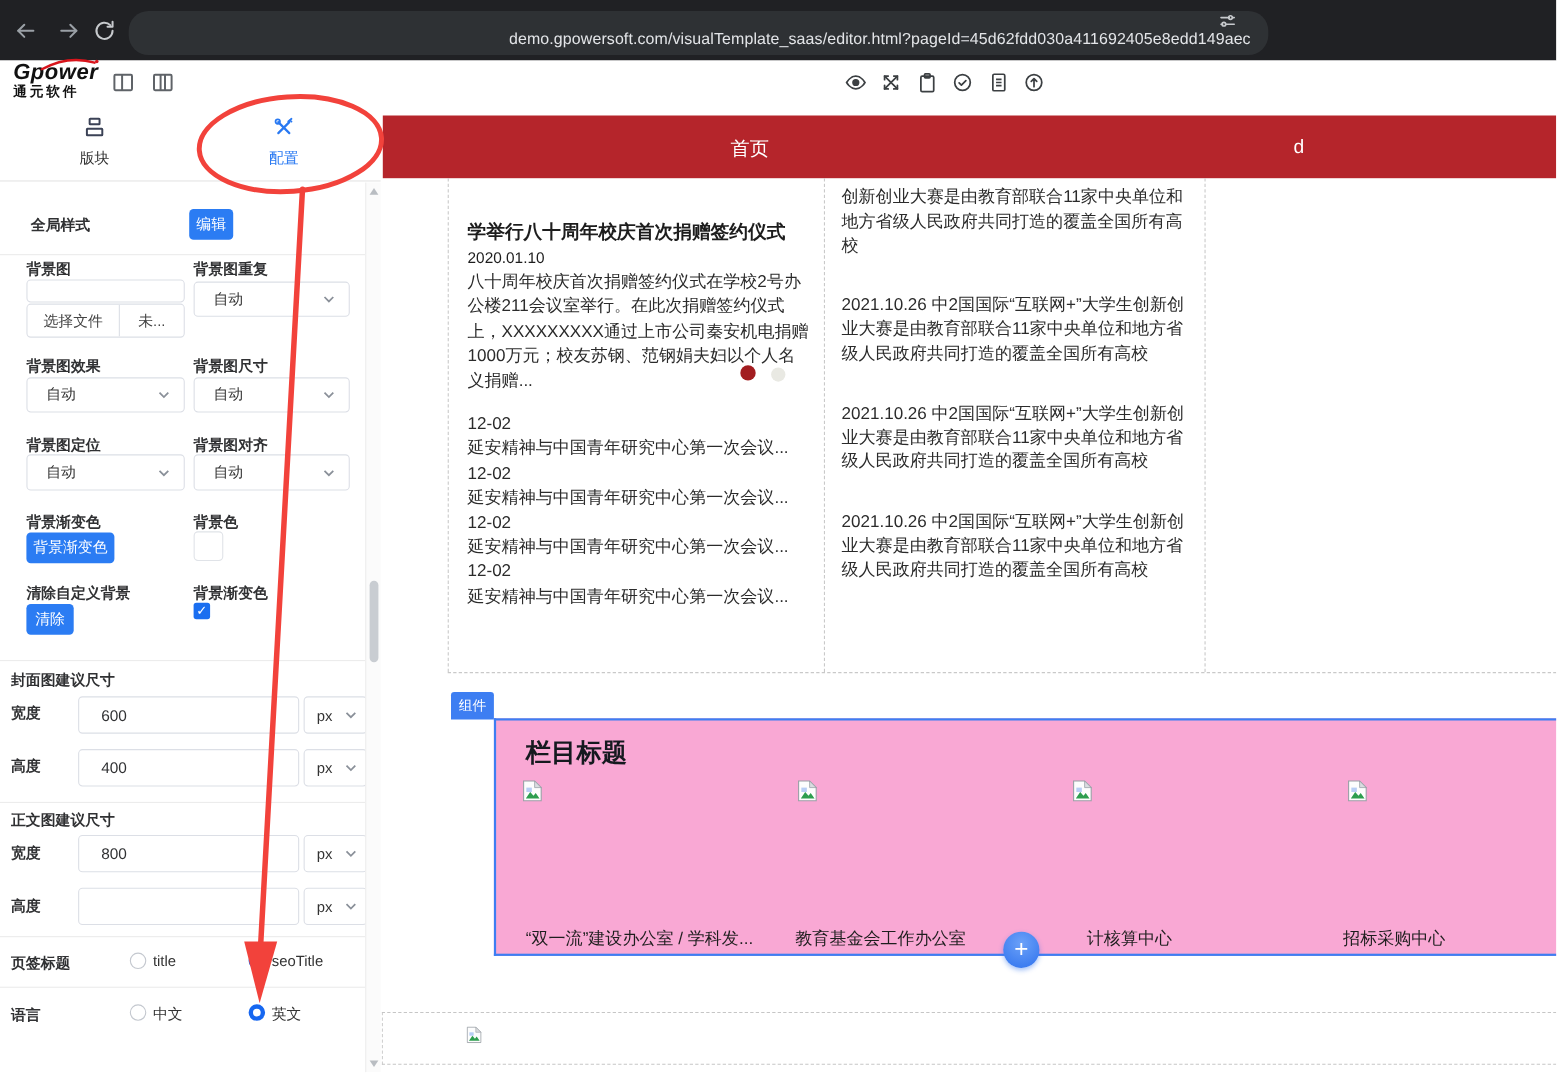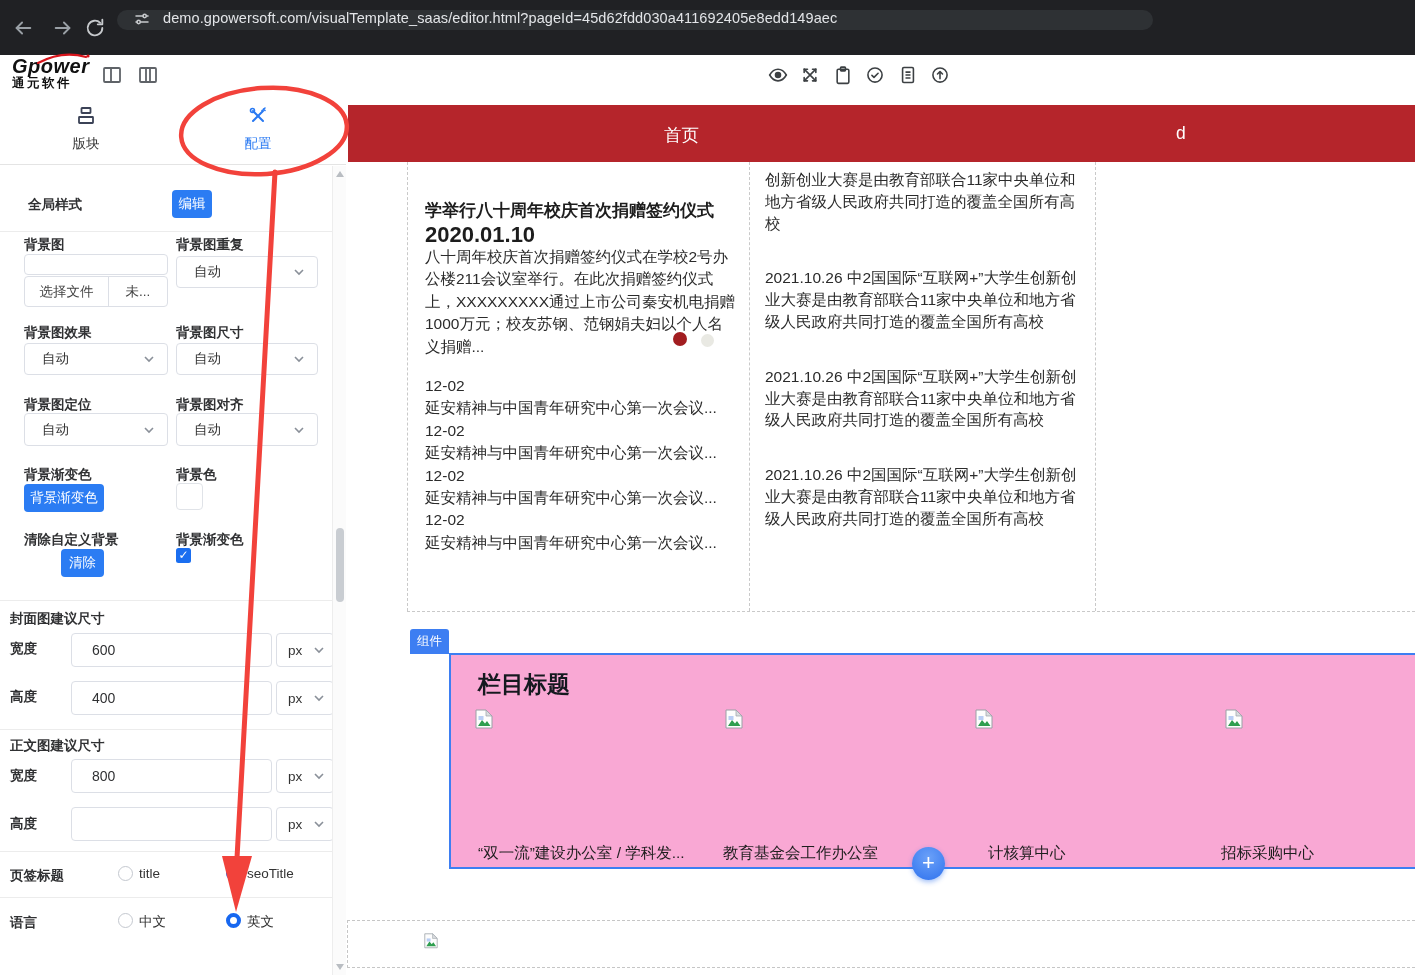--- a/index.html
+++ b/index.html
@@ -4,21 +4,21 @@
 <style>
   * { margin:0; padding:0; box-sizing:border-box; }
   html,body { background:#fff; }
   body { font-family:"Liberation Sans","DejaVu Sans",sans-serif; }
   .stage { position:relative; width:1415px; height:975px; overflow:hidden; background:#fff; }
 
   
   .browserbar { position:absolute; left:0; top:0; width:1415px; height:55px; background:#202124; }
   .nav-ico { position:absolute; top:17px; width:22px; height:22px; color:#9aa0a6; }
   .nav-ico svg { width:22px; height:22px; display:block; }
-  .urlpill { position:absolute; left:117px; top:10px; width:1036px; height:20px; background:#2e3134; border-radius:18px; display:flex; align-items:flex-start; padding:0 16px; }
+  .urlpill { position:absolute; left:117px; top:10px; width:1036px; height:40px; background:#2e3134; border-radius:18px; display:flex; align-items:flex-end; padding:0 16px;flex-direction:column; }
   .urlpill .tune { width:18px; height:18px; color:#c7cacd; margin-right:12px; flex:none; }
   .urltext { color:#e3e5e8; font-size:14.5px; white-space:nowrap; overflow:hidden; letter-spacing:.1px; }
 
   
   .appbar { position:absolute; left:0; top:55px; width:1415px; height:40px; background:#fff; }
   .logo { position:absolute; left:12px; top:1px; width:86px; }
   .logo .l1 { font-style:italic; font-weight:bold; font-size:20px; color:#111; letter-spacing:.5px; line-height:20px; }
   .logo .l2 { font-weight:bold; font-size:12.5px; color:#111; letter-spacing:2.5px; line-height:14px; }
   .logo svg.swoosh { position:absolute; left:24px; top:-4px; width:56px; height:12px; }
   .layout-ico { position:absolute; top:10px; width:20px; height:20px; color:#5f6368; }
@@ -61,21 +61,21 @@
 
   
   .canvas { position:absolute; left:347px; top:95px; width:1068px; height:880px; background:#fff; overflow:hidden; }
   .redbar { position:absolute; left:1px; top:10px; width:1067px; height:57px; background:#b5252b; }
   .redbar .nav { position:absolute; top:18px; color:#fff; font-size:17.5px; }
   .row1 { position:absolute; left:60px; top:67px; width:1008px; height:450px; display:flex; border-bottom:1px dashed #c9c9c9; }
   .col1 { width:343px; border-left:1px dashed #c9c9c9; border-right:1px dashed #c9c9c9; position:relative; padding:36px 14px 0 17px; }
   .col2 { width:346px; border-right:1px dashed #c9c9c9; padding:7px 14px 0 15px; }
   .col3 { flex:1; }
   .ntitle { font-size:17px; font-weight:bold; color:#1d1d1d; line-height:25px; }
-  .ndate  { font-size:22px; font-weight:bold; color:#1d1d1d; line-height:23px; }
+  .ndate  { font-size:14px; font-weight:normal; color:#1d1d1d; line-height:23px; }
   .nbody  { width:312px; font-size:15.5px; color:#2b2b2b; line-height:22.4px; }
   .nitem  { font-size:15.5px; color:#2b2b2b; line-height:22.4px; }
   .dot { position:absolute; border-radius:50%; }
   .para { width:318px; font-size:15.5px; color:#2b2b2b; line-height:21.8px; margin-bottom:33px; }
   .comp-tag { position:absolute; left:63px; top:534px; width:39px; height:25px; background:#3d7ef2; color:#fff; font-size:12.5px; text-align:center; line-height:25px; border-radius:3px 3px 0 0; }
   .comp { position:absolute; left:56px; top:558px; width:1012px; height:216px; background:#f9a8d4; border:2px solid #3d7ef2; border-right:none; overflow:hidden;margin-left:46px; }
   .comp .ctitle { position:absolute; left:27px; top:14px; font-size:23px; font-weight:bold; color:#15191f; }
   .comp .cmore { position:absolute; left:988px; top:25px; font-size:14.5px; color:#333; white-space:nowrap; }
   .comp .clabel { position:absolute; top:188px; font-size:15.5px; color:#1e1e1e; white-space:nowrap; }
   .imgph { position:absolute; width:18px; height:20px; }
@@ -253,21 +253,21 @@
           <path d="M2 4l4 4 4-4"></path>
         </svg>
     </div>
 
     <span class="abs flabel" style="left:24px; top:300px;">背景渐变色</span>
     <button class="abs btn-blue" style="left:24px; top:318px; width:80px; height:28px;">背景渐变色</button>
     <span class="abs flabel" style="left:176px; top:300px;">背景色</span>
     <div class="swatch" style="left:176px; top:317px;"></div>
 
     <span class="abs flabel" style="left:24px; top:365px;">清除自定义背景</span>
-    <button class="abs btn-blue" style="left:24px; top:383px; width:43px; height:28px;margin-left:37px;">清除</button>
+    <button class="abs btn-blue" style="left:24px; top:383px; width:43px; height:28px;">清除</button>
     <span class="abs flabel" style="left:176px; top:365px;">背景渐变色</span>
     <div class="cbx" style="left:176px; top:382px;">✓</div>
 
     <div class="divider" style="top:434px;"></div>
     <span class="abs flabel" style="left:10px; top:444px;">封面图建议尺寸</span>
 
     <span class="abs flabel" style="left:10px; top:474px;">宽度</span>
     <div class="numin" style="left:71px; top:467px; width:201px; height:34px;">600</div>
     <div class="sel" style="left:276px; top:467px; width:58px; height:34px; padding:0 8px 0 11px;">
       <span>px</span>

